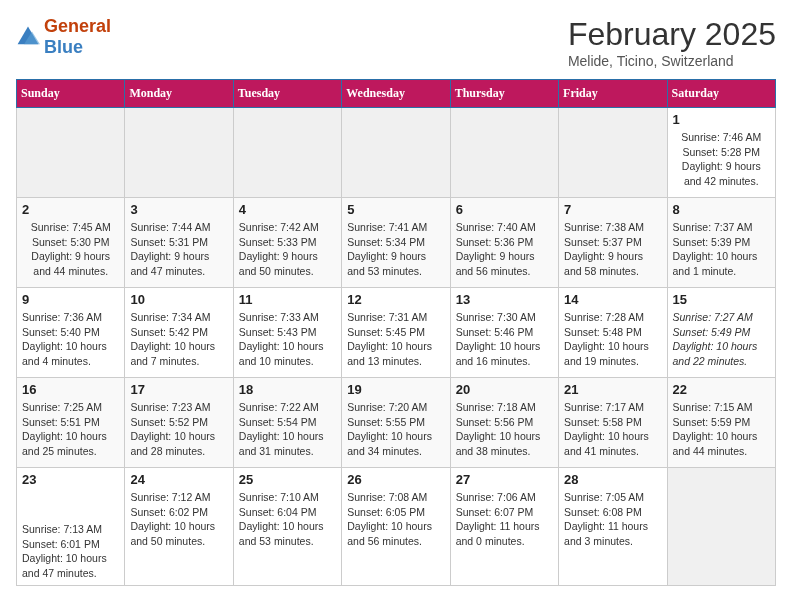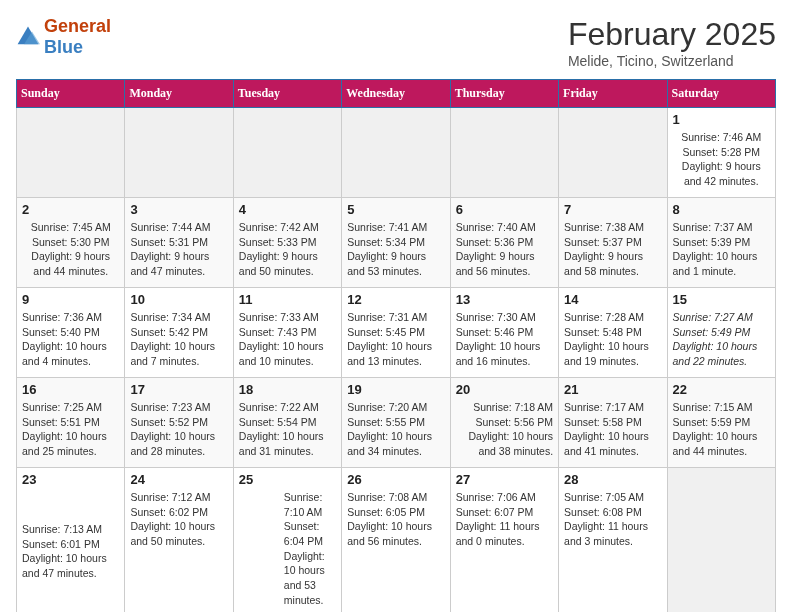--- a/index.html
+++ b/index.html
@@ -188,21 +188,21 @@
         </td>
         <td>
           <div class="day-number">10</div>
           <div class="day-info" style="white-space: pre-line;">Sunrise: 7:34 AM
 Sunset: 5:42 PM
 Daylight: 10 hours and 7 minutes.</div>
         </td>
         <td>
           <div class="day-number">11</div>
           <div class="day-info" style="white-space: pre-line;">Sunrise: 7:33 AM
-Sunset: 7:43 PM
+Sunset: 5:43 PM
 Daylight: 10 hours and 10 minutes.</div>
         </td>
         <td>
           <div class="day-number">12</div>
           <div class="day-info" style="white-space: pre-line;">Sunrise: 7:31 AM
 Sunset: 5:45 PM
 Daylight: 10 hours and 13 minutes.</div>
         </td>
         <td>
           <div class="day-number">13</div>
@@ -243,21 +243,21 @@
 Daylight: 10 hours and 31 minutes.</div>
         </td>
         <td>
           <div class="day-number">19</div>
           <div class="day-info" style="white-space: pre-line;">Sunrise: 7:20 AM
 Sunset: 5:55 PM
 Daylight: 10 hours and 34 minutes.</div>
         </td>
         <td>
           <div class="day-number">20</div>
-          <div class="day-info" style="white-space: pre-line; text-align: right;">Sunrise: 7:18 AM
+          <div class="day-info" style="white-space: pre-line;">Sunrise: 7:18 AM
 Sunset: 5:56 PM
 Daylight: 10 hours and 38 minutes.</div>
         </td>
         <td>
           <div class="day-number">21</div>
           <div class="day-info" style="white-space: pre-line;">Sunrise: 7:17 AM
 Sunset: 5:58 PM
 Daylight: 10 hours and 41 minutes.</div>
         </td>
         <td>
@@ -275,21 +275,21 @@
 Daylight: 10 hours and 47 minutes.</div>
         </td>
         <td>
           <div class="day-number">24</div>
           <div class="day-info" style="white-space: pre-line;">Sunrise: 7:12 AM
 Sunset: 6:02 PM
 Daylight: 10 hours and 50 minutes.</div>
         </td>
         <td>
           <div class="day-number">25</div>
-          <div class="day-info" style="white-space: pre-line; margin-left: 45px;">Sunrise: 7:10 AM
+          <div class="day-info" style="white-space: pre-line;">Sunrise: 7:10 AM
 Sunset: 6:04 PM
 Daylight: 10 hours and 53 minutes.</div>
         </td>
         <td>
           <div class="day-number">26</div>
           <div class="day-info" style="white-space: pre-line;">Sunrise: 7:08 AM
 Sunset: 6:05 PM
 Daylight: 10 hours and 56 minutes.</div>
         </td>
         <td>

